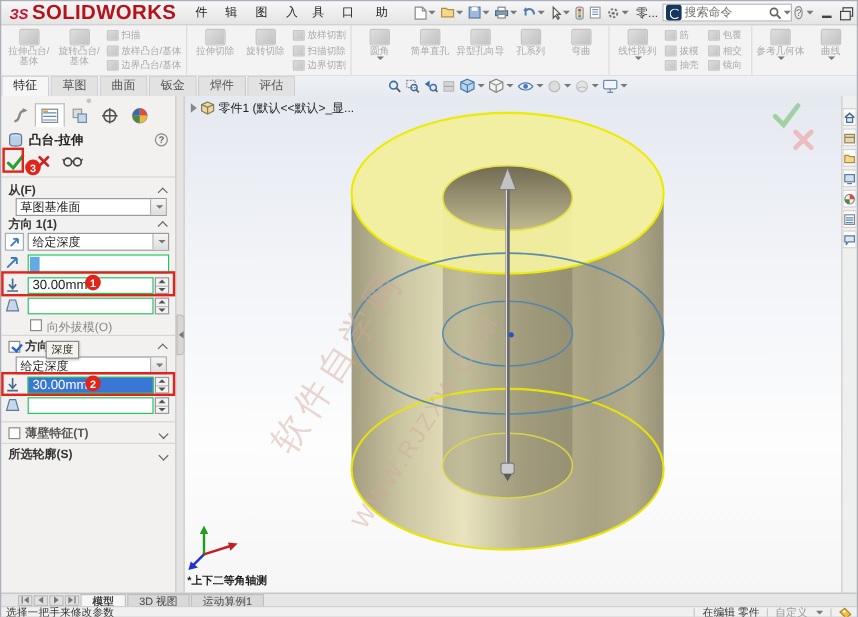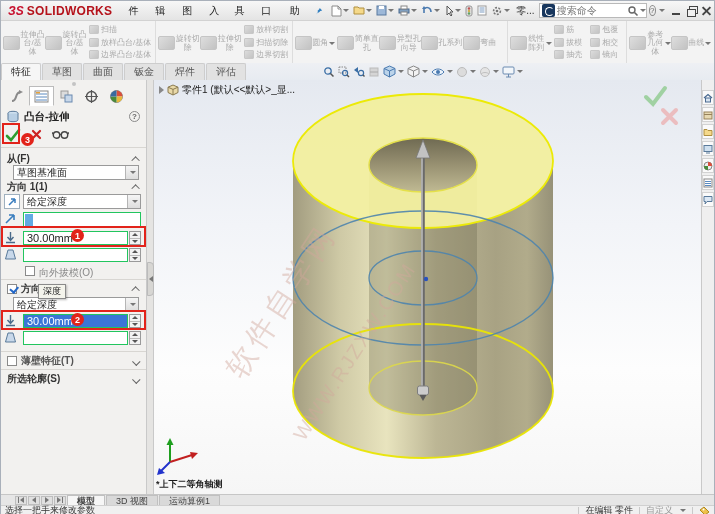--- a/index.html
+++ b/index.html
@@ -3,21 +3,21 @@
 <meta charset="utf-8">
 <style>
 *{box-sizing:border-box;margin:0;padding:0}
 html,body{width:715px;height:514px;overflow:hidden}
 body{font-family:"Liberation Sans","DejaVu Sans",sans-serif;font-size:10px;color:#333;position:relative;background:#eee}
 .app{position:absolute;inset:0;border:1px solid #a9b0ba;background:#a3a3a3}
 
 .titlebar{position:absolute;left:0;top:0;width:100%;height:20px;background:linear-gradient(#f7f7f7,#e4e4e4);border-bottom:1px solid #d2d2d2;display:flex;align-items:center}
 .logo{display:flex;align-items:baseline;margin-left:7px;white-space:nowrap}
 .logo-ds{color:#c8102e;font-weight:bold;font-style:italic;font-size:12px;margin-right:3px}
-.logo-word{color:#b5121b;font-size:12px;font-weight:bold;letter-spacing:.3px}
+.logo-word{color:#b5121b;font-size:17px;font-weight:bold;letter-spacing:.3px}
 .menus{display:flex;margin-left:10px}
 .menu-item{padding:0 6px;line-height:19px;color:#222;cursor:default}
 .pin{width:14px;height:14px;margin:0 4px}
 .qat{display:flex;align-items:center;margin-left:2px}
 .qat-btn{display:flex;align-items:center;height:16px;padding:0 2px;border-radius:2px}
 .caret{width:0;height:0;border-left:3px solid transparent;border-right:3px solid transparent;border-top:3px solid #777;margin-left:1px}
 .doc-title{color:#333;margin:0 4px;white-space:nowrap}
 .searchbox{display:flex;align-items:center;border:1px solid #b9b9b9;background:#fff;height:15px;width:108px}
 .sw-badge{width:13px;height:13px;background:#17365d;margin:0 2px;border-radius:2px;position:relative;flex:none}
 .sw-badge::after{content:"";position:absolute;left:3px;top:3px;width:7px;height:7px;border:1.5px solid #fff;border-right-color:transparent;border-radius:50%}
@@ -26,21 +26,21 @@
 .winbtns{display:flex;align-items:center;margin-left:4px}
 .winbtn{width:13px;height:12px;margin:0 1px;position:relative}
 .minimize::after{content:"";position:absolute;left:2px;bottom:2px;width:8px;border-bottom:2px solid #444}
 .restore::before{content:"";position:absolute;left:4px;top:1px;width:7px;height:6px;border:1px solid #444}
 .restore::after{content:"";position:absolute;left:2px;top:4px;width:7px;height:6px;border:1px solid #444;background:#f0f0f0}
 .close::before,.close::after{content:"";position:absolute;left:1px;top:5px;width:11px;border-top:2px solid #444}
 .close::before{transform:rotate(45deg)}.close::after{transform:rotate(-45deg)}
 
 .cmdbar{position:absolute;left:0;top:20px;width:100%;height:42px;background:#f3f3f3;display:flex;align-items:stretch}
 .cm-group{display:flex;align-items:stretch;border-right:1px solid #ddd;padding:1px 2px}
-.cm-large{width:42px;display:flex;align-items:center;justify-content:flex-start;color:#aaa;font-size:8px;text-align:center;line-height:1.05;padding-top:2px}
+.cm-large{width:42px;display:flex;flex-direction:column;align-items:center;justify-content:flex-start;color:#aaa;font-size:8px;text-align:center;line-height:1.05;padding-top:2px}
 .cm-large .lbl{margin-top:1px}
 .ico{width:17px;height:14px;background:linear-gradient(135deg,#dedede,#c2c2c2);border:1px solid #c5c5c5;border-radius:2px;flex:none}
 .sico{width:10px;height:9px;background:linear-gradient(135deg,#dcdcdc,#c3c3c3);border:1px solid #c8c8c8;border-radius:1px;flex:none}
 .cm-stack{display:flex;flex-direction:column;justify-content:space-between;padding:2px 2px;color:#aaa;font-size:8px}
 .cm-srow{display:flex;align-items:center;gap:2px;height:11px;white-space:nowrap}
 .cm-grid{display:flex;flex-direction:column;justify-content:space-between;padding:2px 2px;color:#aaa;font-size:8px}
 .cm-grow{display:flex;gap:4px}
 .cm-gcell{display:flex;align-items:center;gap:2px;width:32px;white-space:nowrap}
 
 .tabstrip{position:absolute;left:0;top:62px;width:100%;height:17px;background:linear-gradient(#eef0f4,#e7ebf1)}
@@ -235,25 +235,25 @@
           </div>
         <div class="cm-srow">
             <span class="sico"></span>
             <span>边界凸台/基体</span>
           </div>
       </div>
     </div>
     <div class="cm-group">
       <div class="cm-large">
           <span class="ico"></span>
+          <span class="lbl">拉伸切除</span>
+        </div>
+      <div class="cm-large">
+          <span class="ico"></span>
           <span class="lbl">旋转切除</span>
-        </div>
-      <div class="cm-large">
-          <span class="ico"></span>
-          <span class="lbl">拉伸切除</span>
         </div>
       <div class="cm-stack">
         <div class="cm-srow">
             <span class="sico"></span>
             <span>放样切割</span>
           </div>
         <div class="cm-srow">
             <span class="sico"></span>
             <span>扫描切除</span>
           </div>

